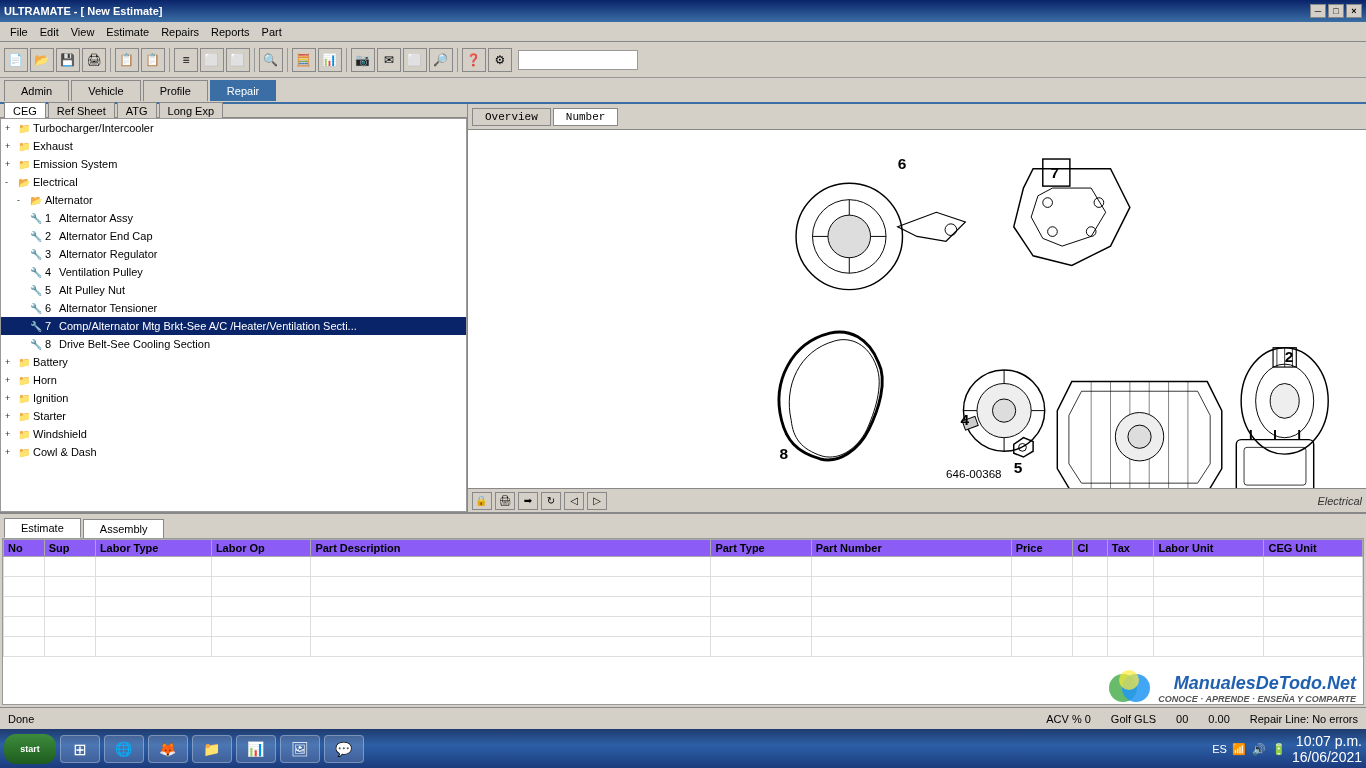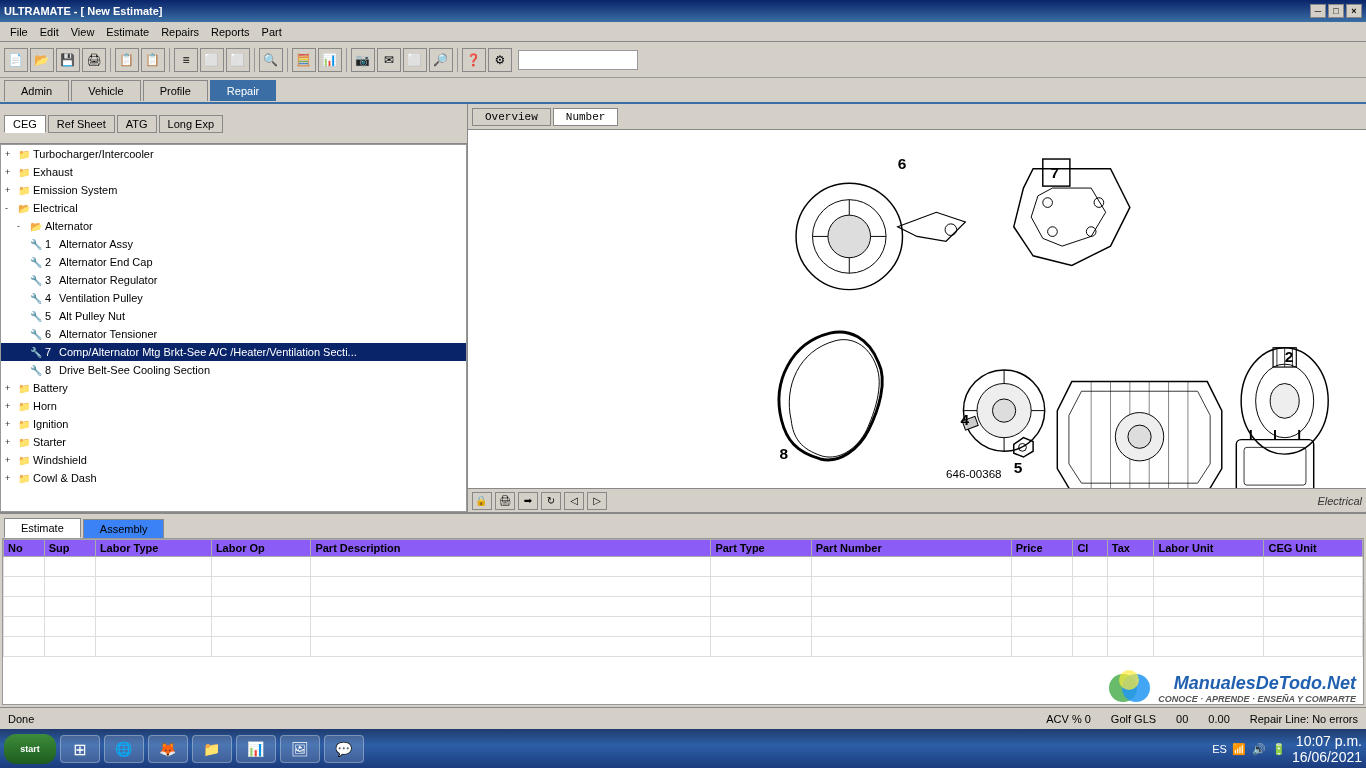--- a/index.html
+++ b/index.html
@@ -104,21 +104,21 @@
     #left-panel {
       width: 468px;
       border-right: 1px solid #888;
       display: flex;
       flex-direction: column;
     }
 
     
     #sub-tabs {
       background: #d4d0c8;
-      height: 40px;
+      height: 14px;
       display: flex;
       align-items: center;
       padding: 2px 4px;
       gap: 2px;
       border-bottom: 1px solid #888;
     }
     .sub-tab {
       padding: 2px 8px;
       border: 1px solid #888;
       background: #d4d0c8;
@@ -230,21 +230,21 @@
       height: 24px;
       display: flex;
       align-items: flex-end;
       padding-left: 4px;
       background: #d4d0c8;
     }
     .bottom-tab {
       padding: 3px 16px;
       border: 1px solid #888;
       border-bottom: none;
-      background: #3b82f6;
+      background: #ffffff;
       cursor: pointer;
       font-size: 11px;
       margin-right: 2px;
     }
     .bottom-tab.active {
       background: white;
       border-bottom: 1px solid white;
     }
     #estimate-table-container {
       flex: 1;

